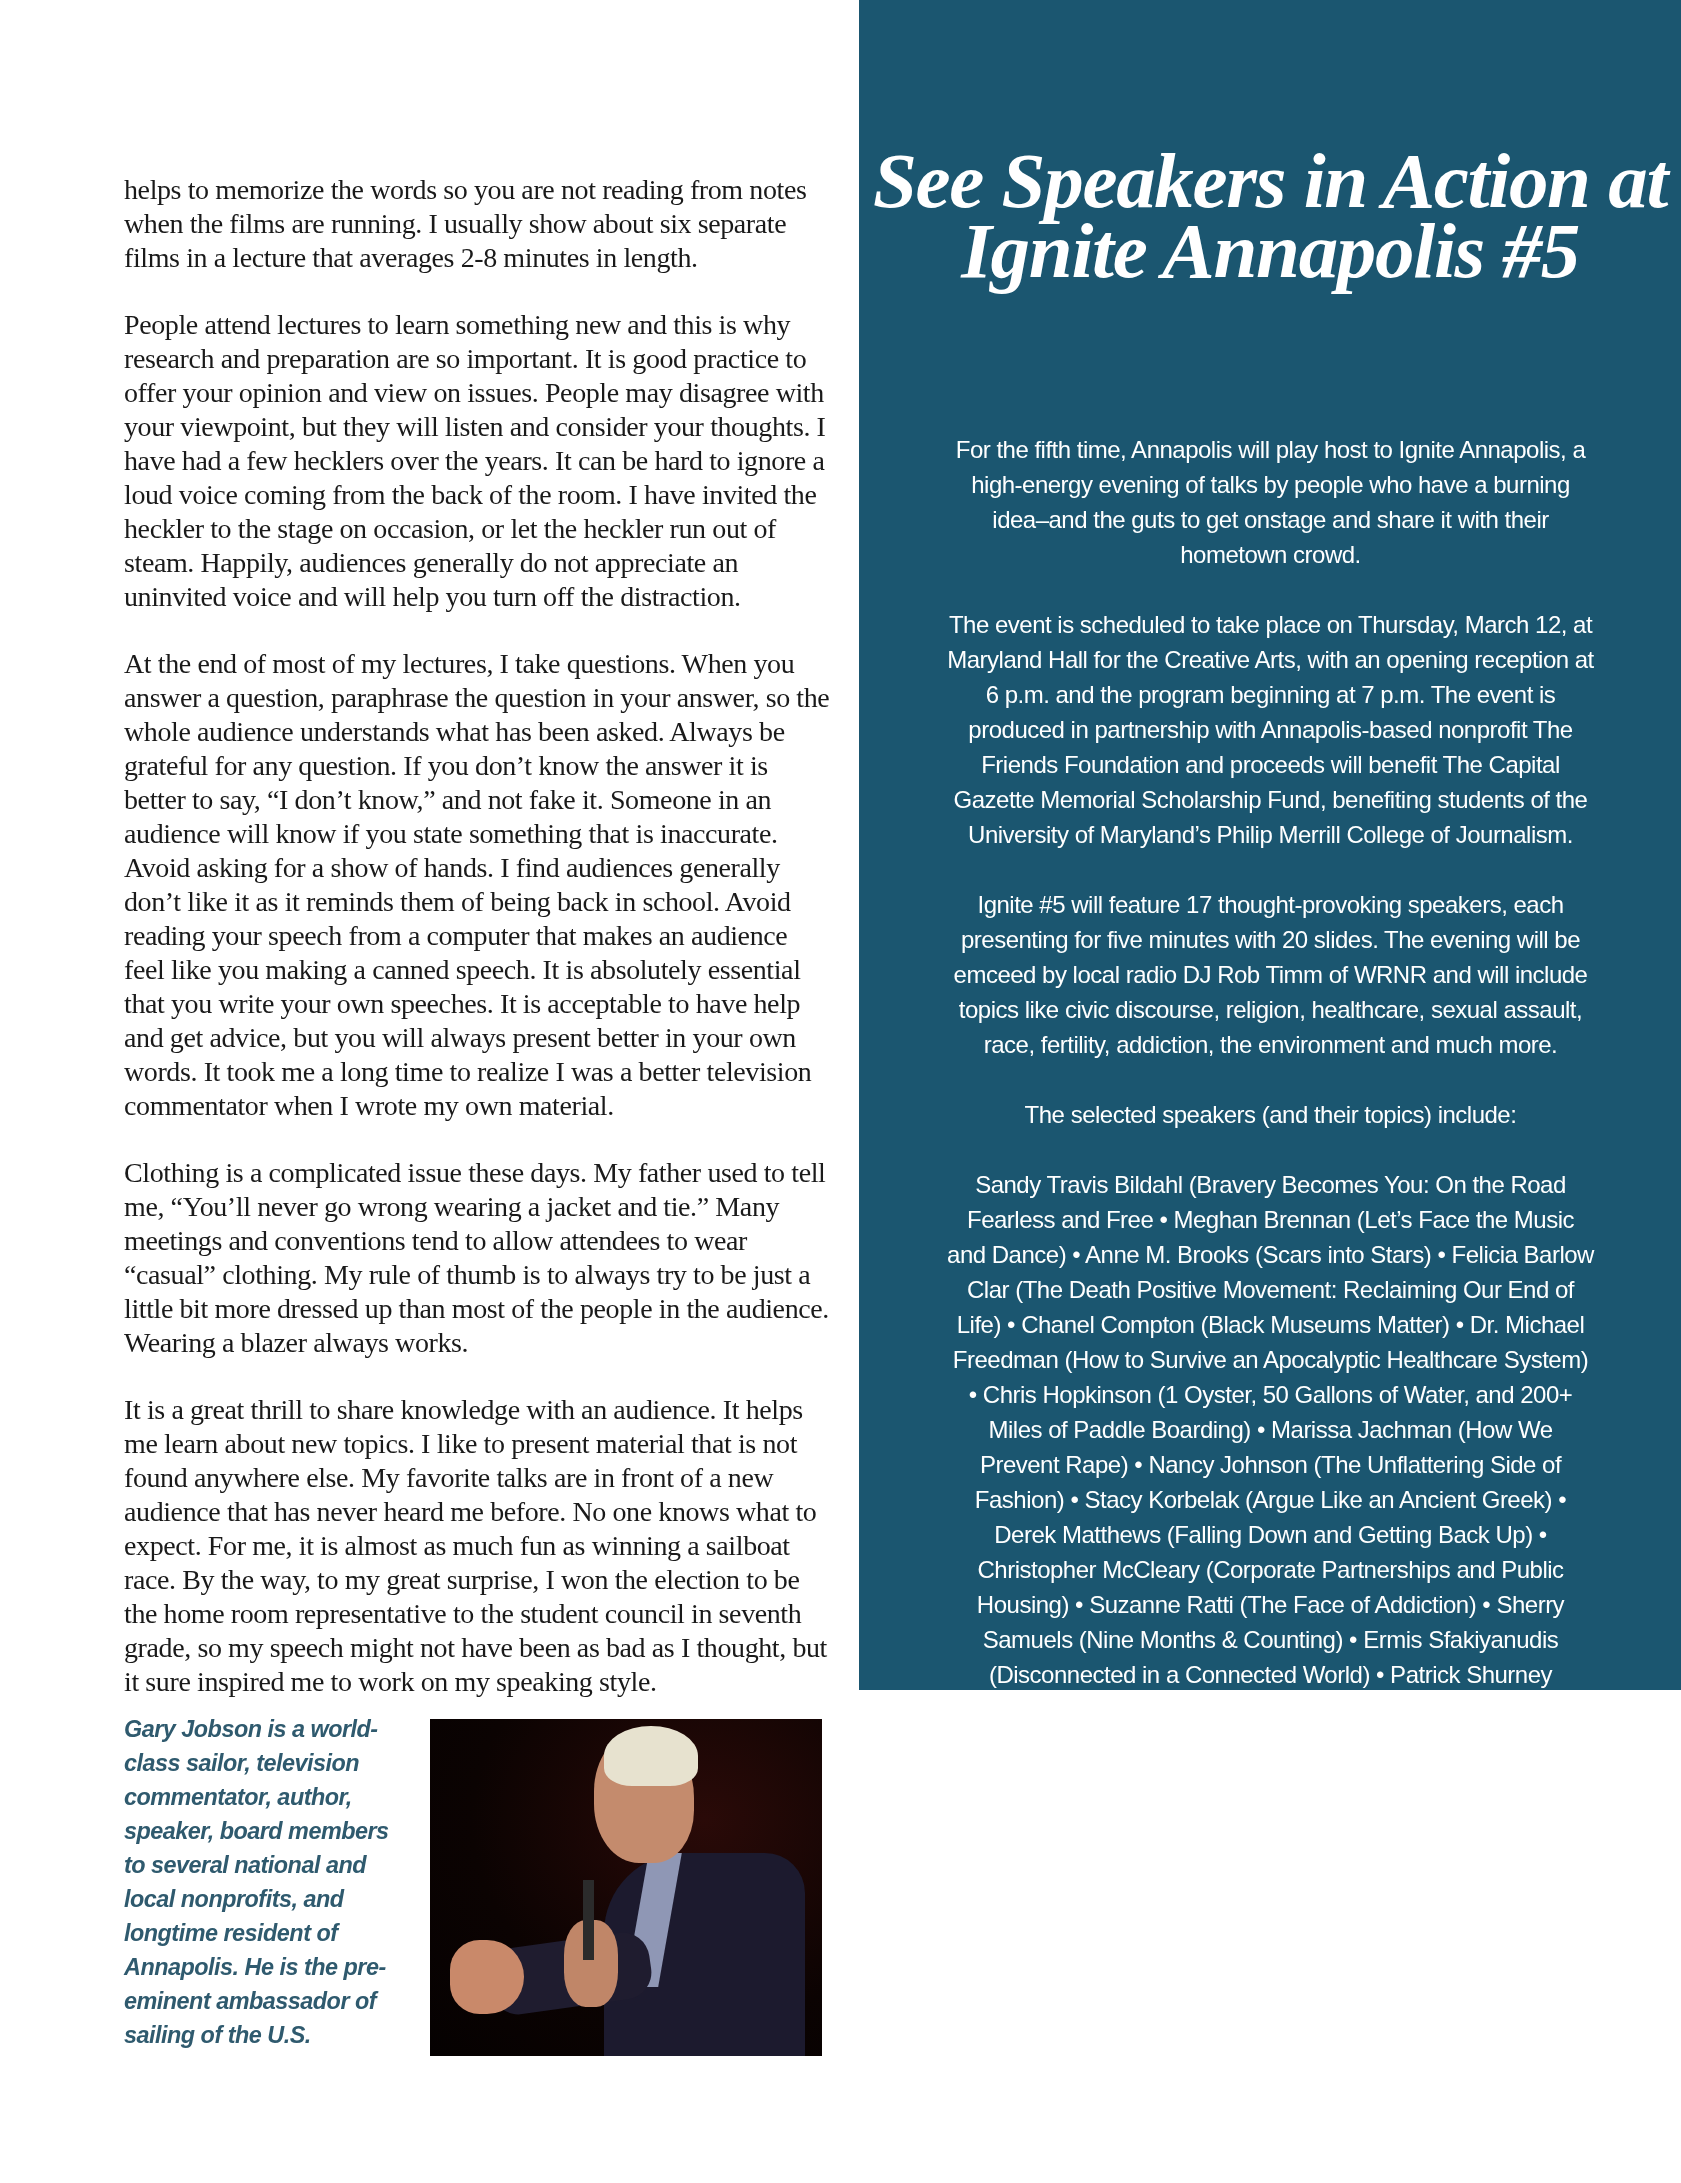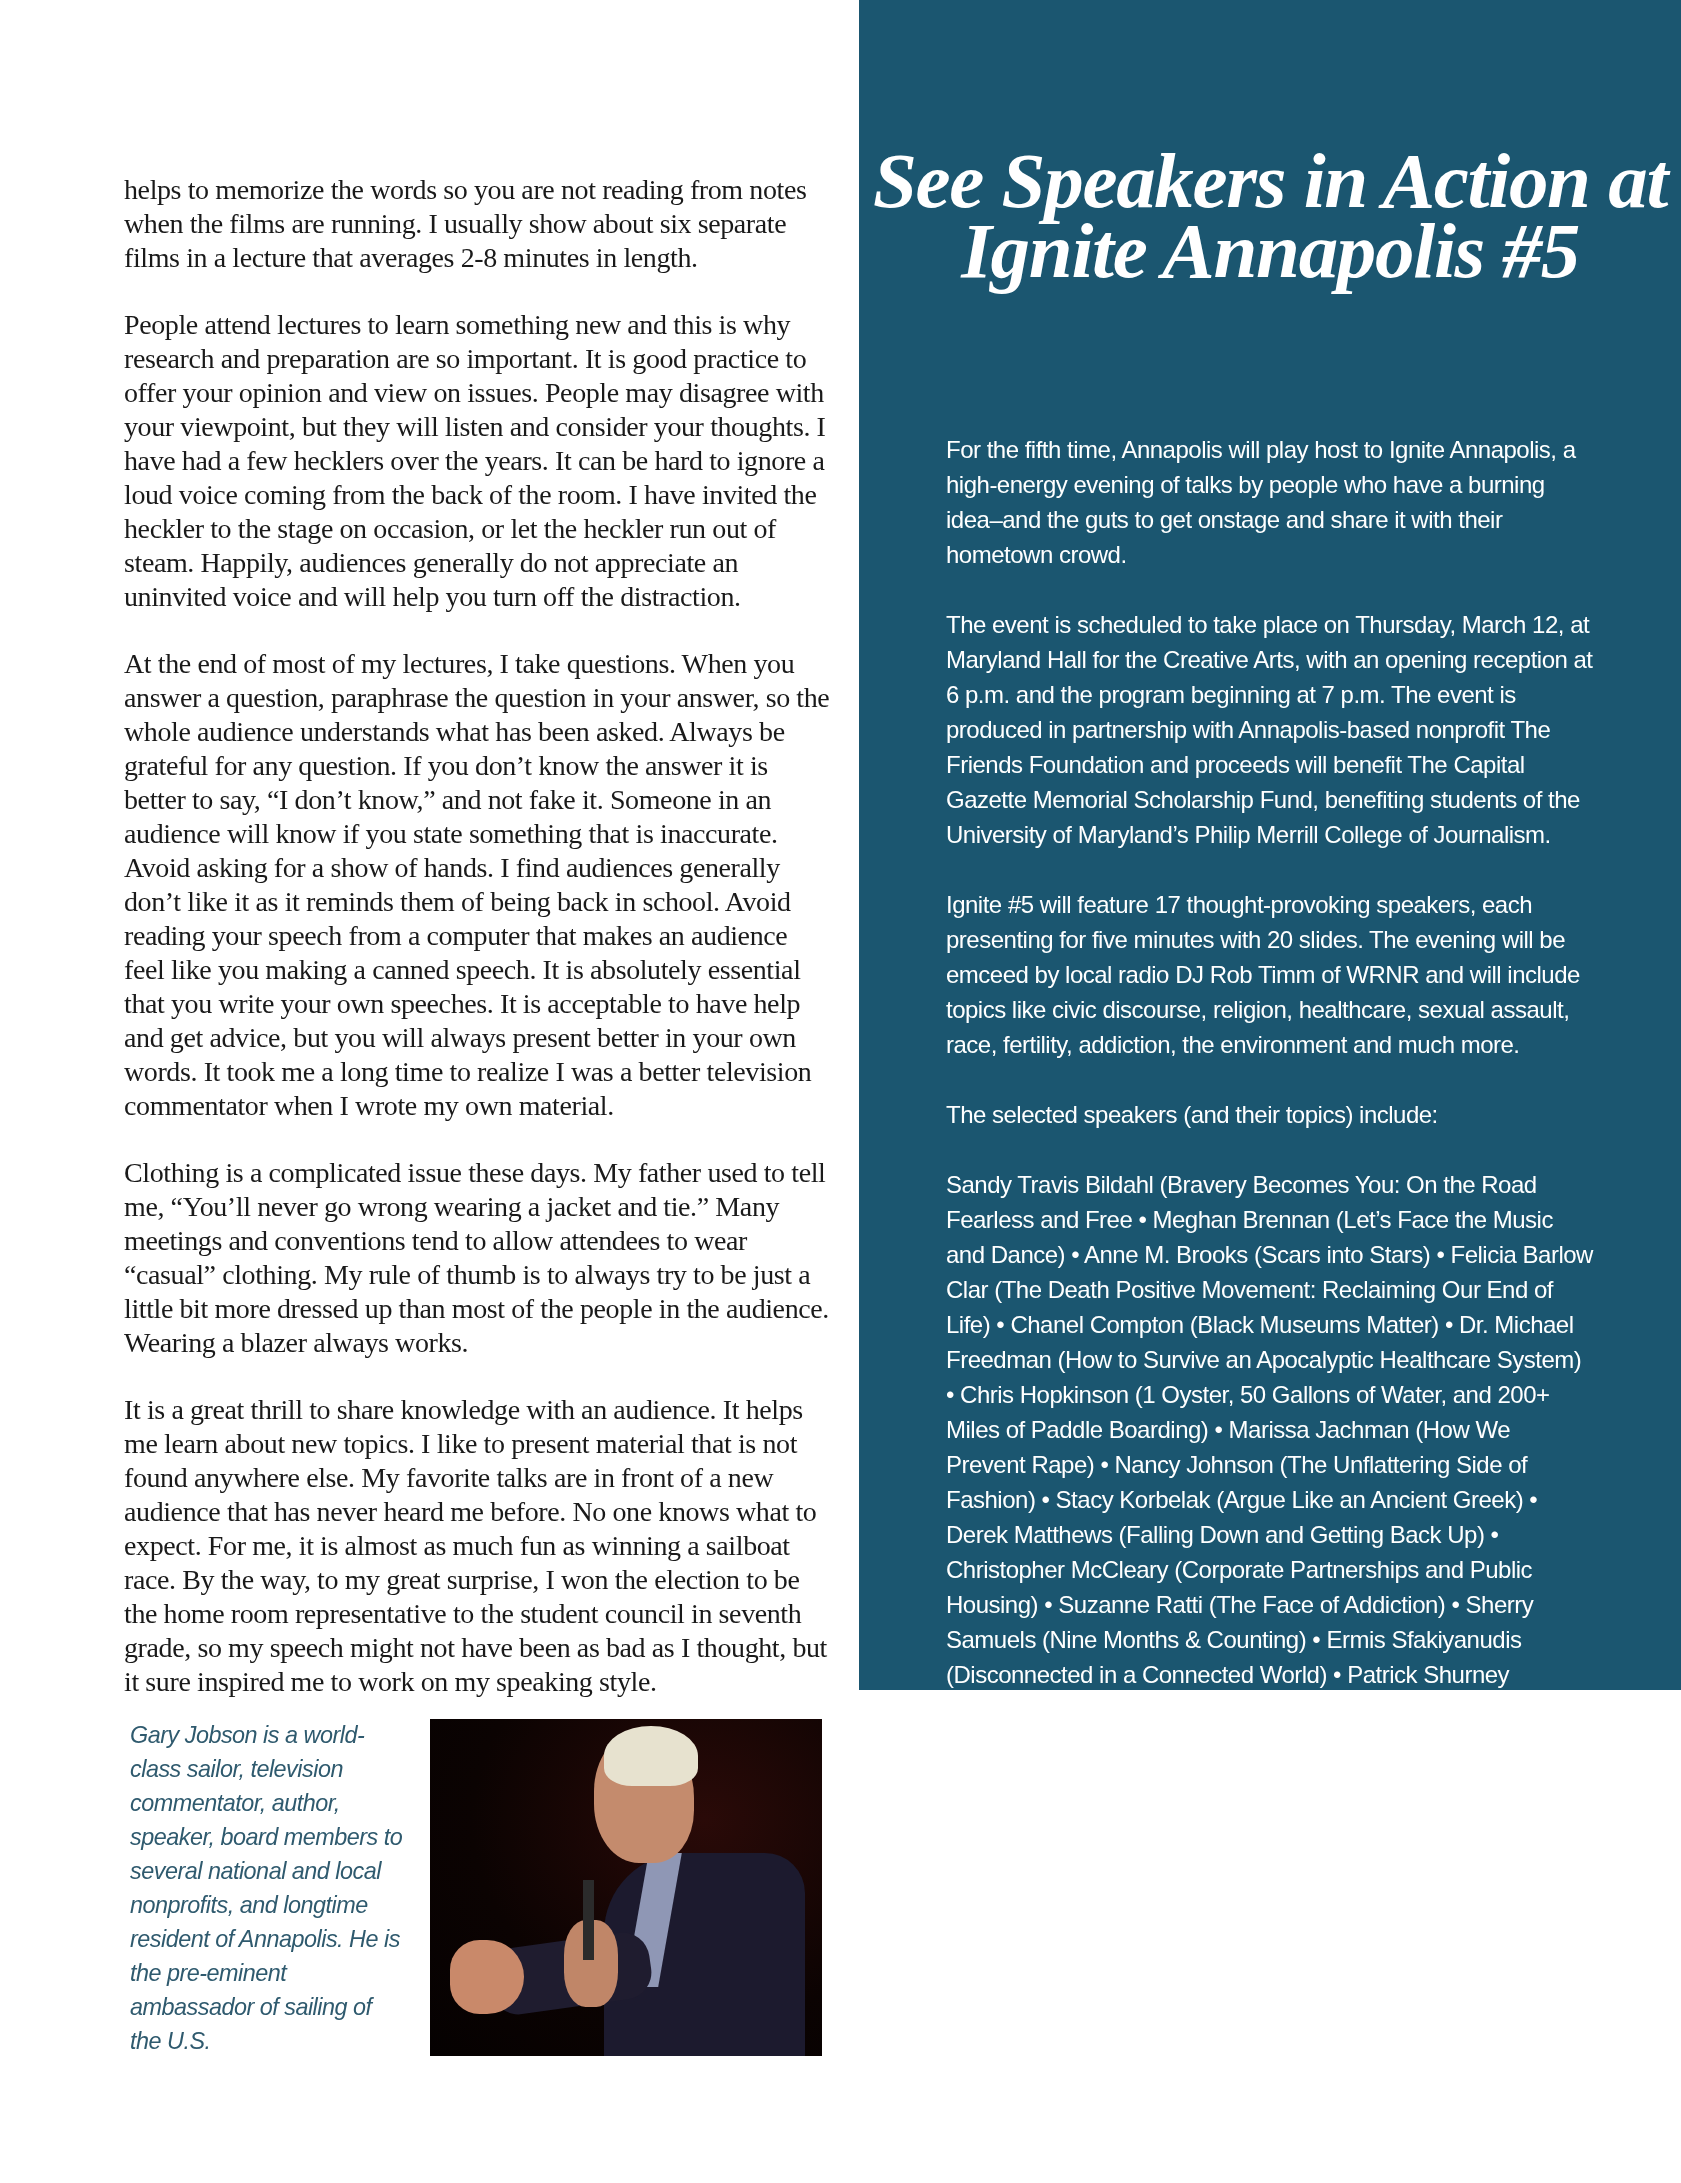--- a/index.html
+++ b/index.html
@@ -6,21 +6,21 @@
   body { width: 1681px; height: 2183px; background: #ffffff; position: relative; overflow: hidden; }
   .left-col { position: absolute; left: 124px; top: 173px; width: 709px; }
   .left-col p {
     font-family: "Liberation Serif", "DejaVu Serif", serif;
     font-size: 28px; line-height: 34px; color: #1a1a1a;
     margin: 0 0 33px 0; letter-spacing: -0.4px;
   }
   .bio { position: absolute; left: 124px; top: 1712px; width: 288px; }
   .bio p {
     font-family: "Liberation Sans", "DejaVu Sans", sans-serif; font-style: italic;
-    font-size: 23.4px; line-height: 34px; color: #2f5a6e; margin: 6px; letter-spacing: -0.5px;
+    font-size: 23.4px; line-height: 34px; color: #2f5a6e; margin: 0; letter-spacing: -0.5px; font-weight: bold;
   }
   .photo {
     position: absolute; left: 430px; top: 1719px; width: 392px; height: 337px;
     background: radial-gradient(ellipse at 70% 30%, #2a0a08 0%, #0b0302 60%, #050101 100%);
     overflow: hidden;
   }
   .photo .body { position: absolute; left: 174px; top: 134px; width: 201px; height: 214px; background: #1c1a2e; border-radius: 80px 40px 0 0; }
   .photo .shirt { position: absolute; left: 207px; top: 134px; width: 33px; height: 134px; background: #8f97b5; transform: skewX(-10deg); }
   .photo .head { position: absolute; left: 164px; top: 13.4px; width: 100px; height: 131px; background: #c48b6d; border-radius: 45% 50% 40% 45%; }
   .photo .hair { position: absolute; left: 174px; top: 6.7px; width: 94px; height: 60px; background: #e7e2cf; border-radius: 50% 50% 30% 30%; }
@@ -31,21 +31,21 @@
 
   .panel { position: absolute; left: 859px; top: 0; width: 822px; height: 1690px; background: #1b5670; }
   .panel-title {
     position: absolute; left: 0; top: 146px; width: 100%;
     text-align: center; color: #ffffff;
     font-family: "Liberation Serif", "DejaVu Serif", serif; font-weight: bold; font-style: italic;
     font-size: 79px; line-height: 70px; letter-spacing: -1.3px; margin: 0;
   }
   .panel-body { position: absolute; left: 87px; top: 432px; width: 649px; }
   .panel-body p {
-    text-align: left; color: #ffffff;
+    text-align: center; color: #ffffff;
     font-family: "Liberation Sans", "DejaVu Sans", sans-serif;
     font-size: 24px; line-height: 35px; margin: 0 0 35px 0; letter-spacing: -0.5px;
   }
   .panel-body p.tickets { font-style: italic; }
 </style>
 </head>
 <body>
 
 <div class="left-col">
   <p>helps to memorize the words so you are not reading from notes when the films are running. I usually show about six separate films in a lecture that averages 2-8 minutes in length.</p>

